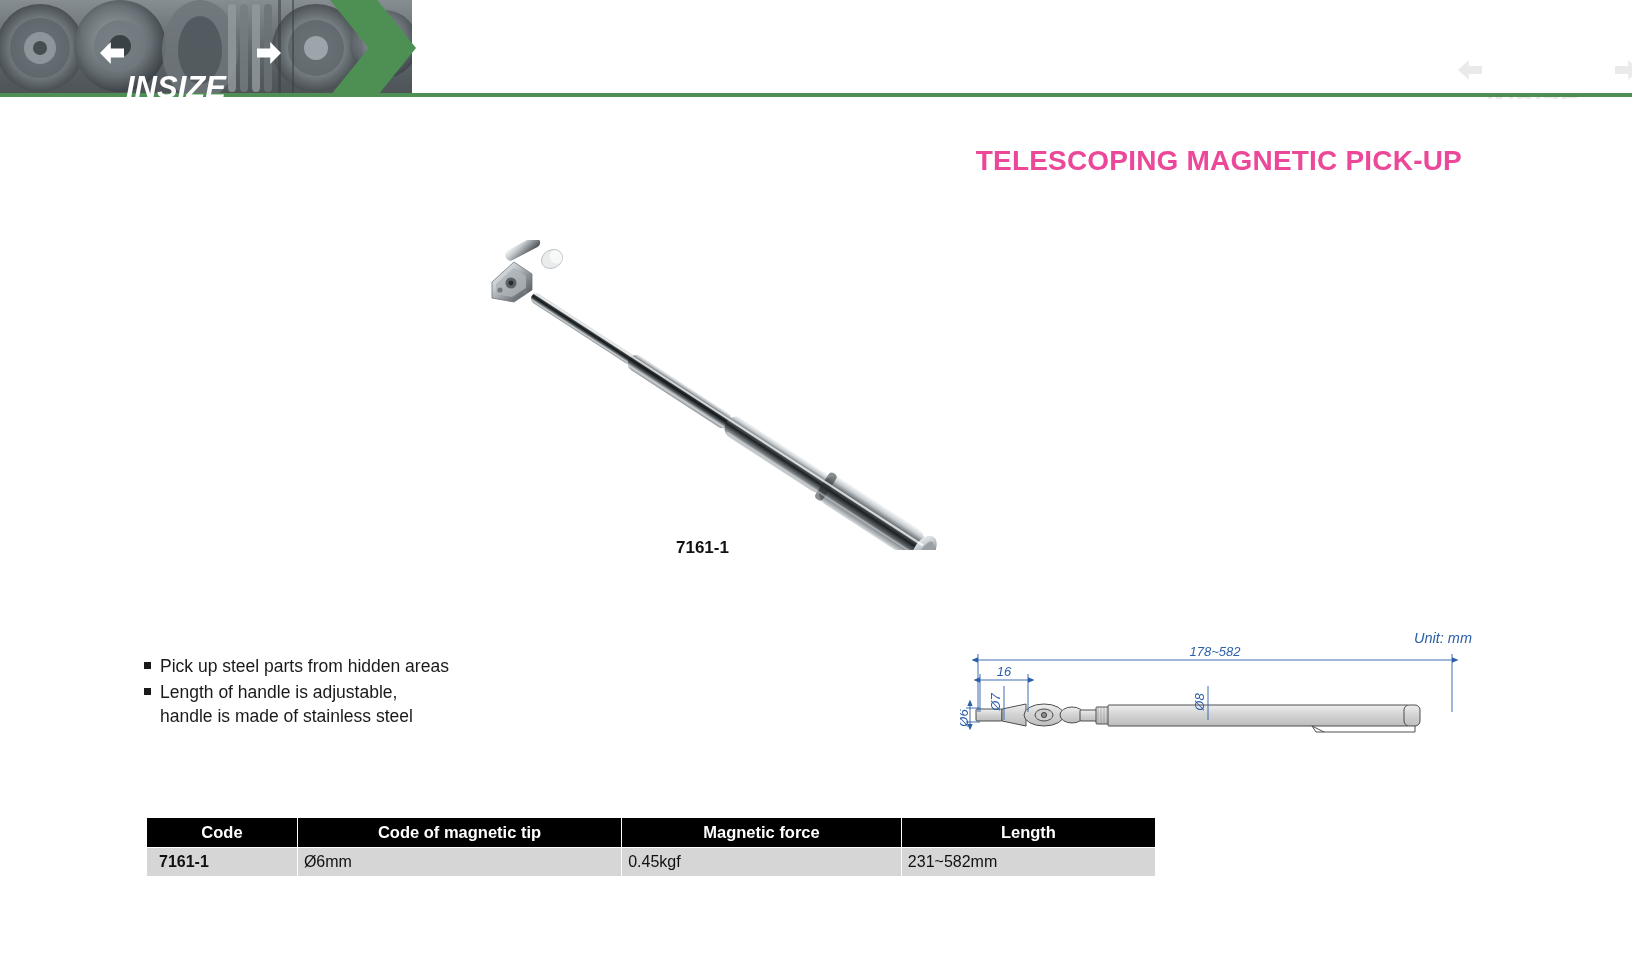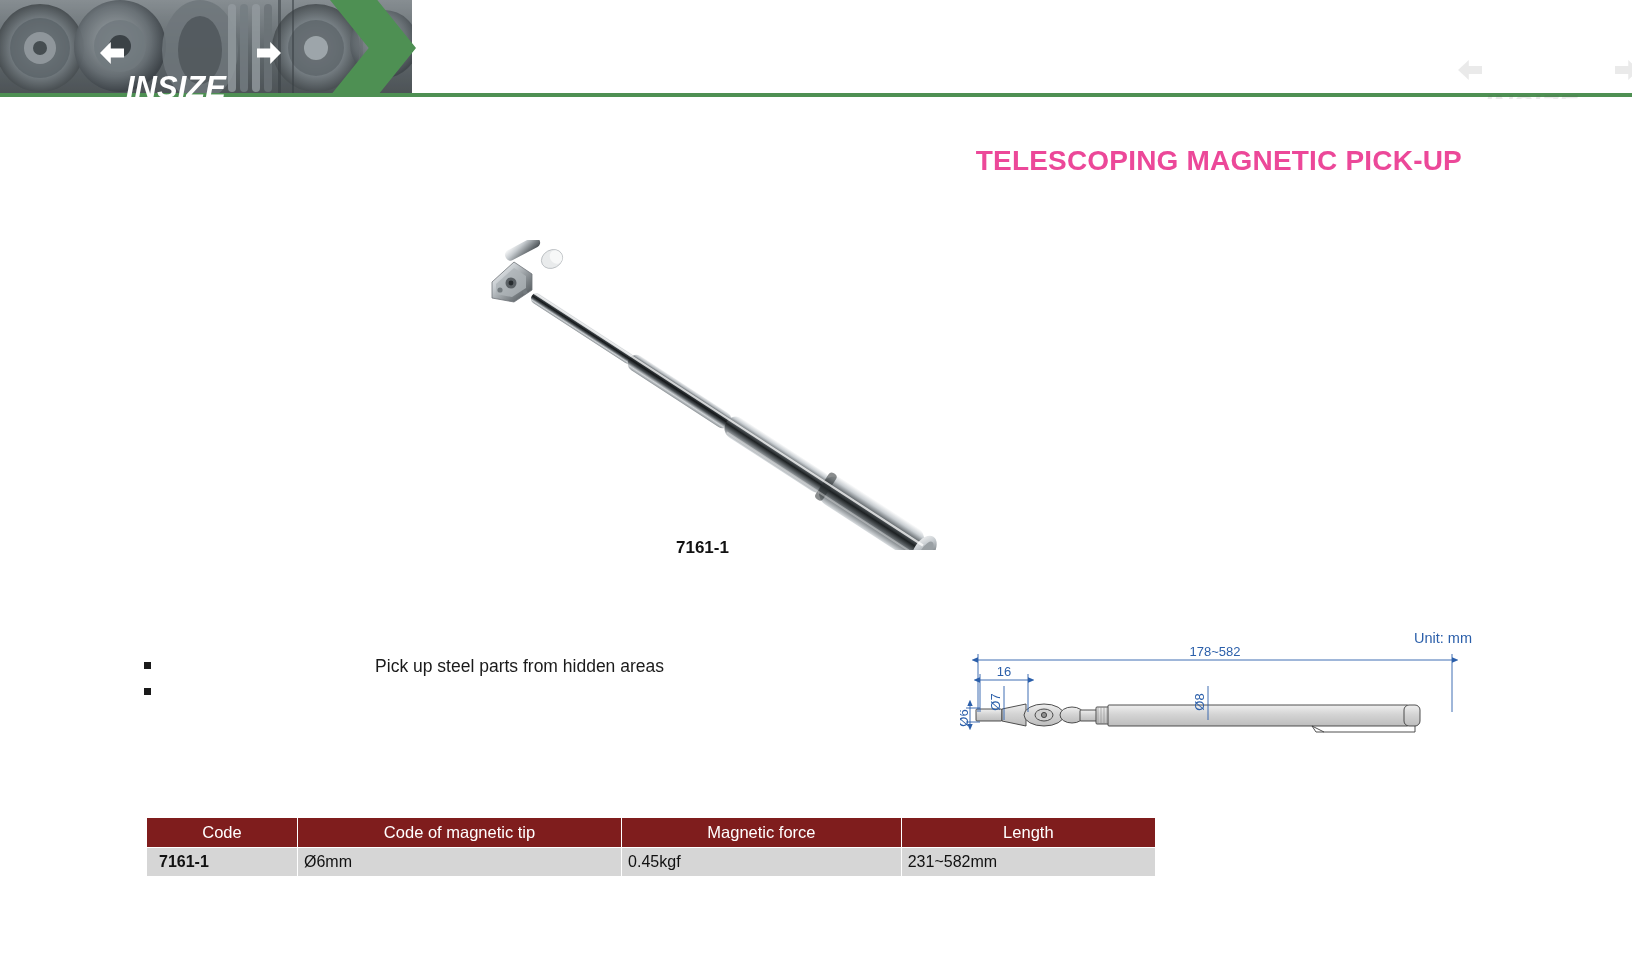--- a/index.html
+++ b/index.html
@@ -123,21 +123,20 @@
     position: absolute;
     left: 144px;
     top: 654px;
     width: 520px;
   }
   .feature-row {
     display: flex;
     align-items: flex-start;
     margin-bottom: 2px;
     line-height: 24px;
-    justify-content: space-between;
   }
   .bullet {
     flex: 0 0 auto;
     width: 7px;
     height: 7px;
     background: #1a1a1a;
     margin-top: 8px;
     margin-right: 9px;
   }
   .feature-text {
@@ -153,43 +152,44 @@
     white-space: nowrap;
   }
 
   
   .drawing {
     position: absolute;
     left: 960px;
     top: 628px;
     width: 520px;
     height: 122px;
+    font-style: italic;
   }
   .unit-label {
     position: absolute;
     right: 8px;
     top: 2px;
     font-size: 14.5px;
     color: #2b5faa;
     white-space: nowrap;
   }
 
   
   .spec-table {
     position: absolute;
     left: 146px;
     top: 817px;
     border-collapse: collapse;
     width: 1010px;
   }
   .spec-table th {
-    background: #7f1d1d;
+    background: #000000;
     color: #ffffff;
     font-size: 16.5px;
-    font-weight: normal;
+    font-weight: bold;
     height: 29px;
     border: 1px solid #ffffff;
     padding: 0 6px;
     text-align: center;
   }
   .spec-table td {
     background: #d6d6d6;
     color: #111111;
     font-size: 16px;
     height: 28px;
@@ -345,20 +345,24 @@
 
 <div class="model-label">7161-1</div>
 
 <div class="features">
   <div class="feature-row">
     <div class="bullet"></div>
     <div class="feature-text">Pick up steel parts from hidden areas</div>
   </div>
   <div class="feature-row">
     <div class="bullet"></div>
+    <div>
+      <div class="feature-text">Length of handle is adjustable,</div>
+      <div class="feature-cont" style="padding-left:0">handle is made of stainless steel</div>
+    </div>
   </div>
 </div>
 
 <div class="drawing">
   <div class="unit-label">Unit: mm</div>
 
   <svg width="520" height="122" viewBox="0 0 520 122">
     <defs>
       <marker id="arrL" markerWidth="8" markerHeight="6" refX="7" refY="3" orient="auto">
         <path d="M7,0 L0,3 L7,6 z" fill="#2b5faa"></path>

